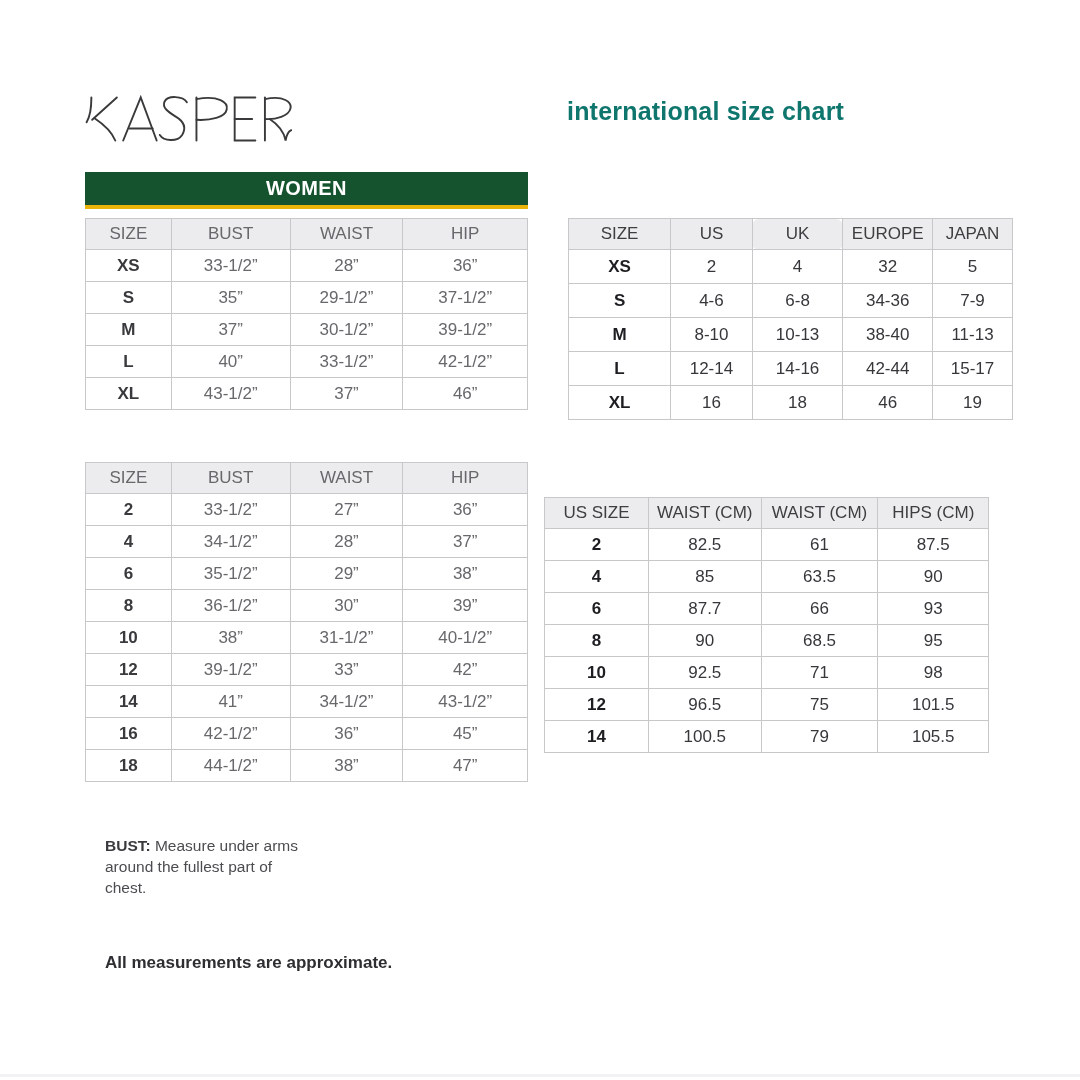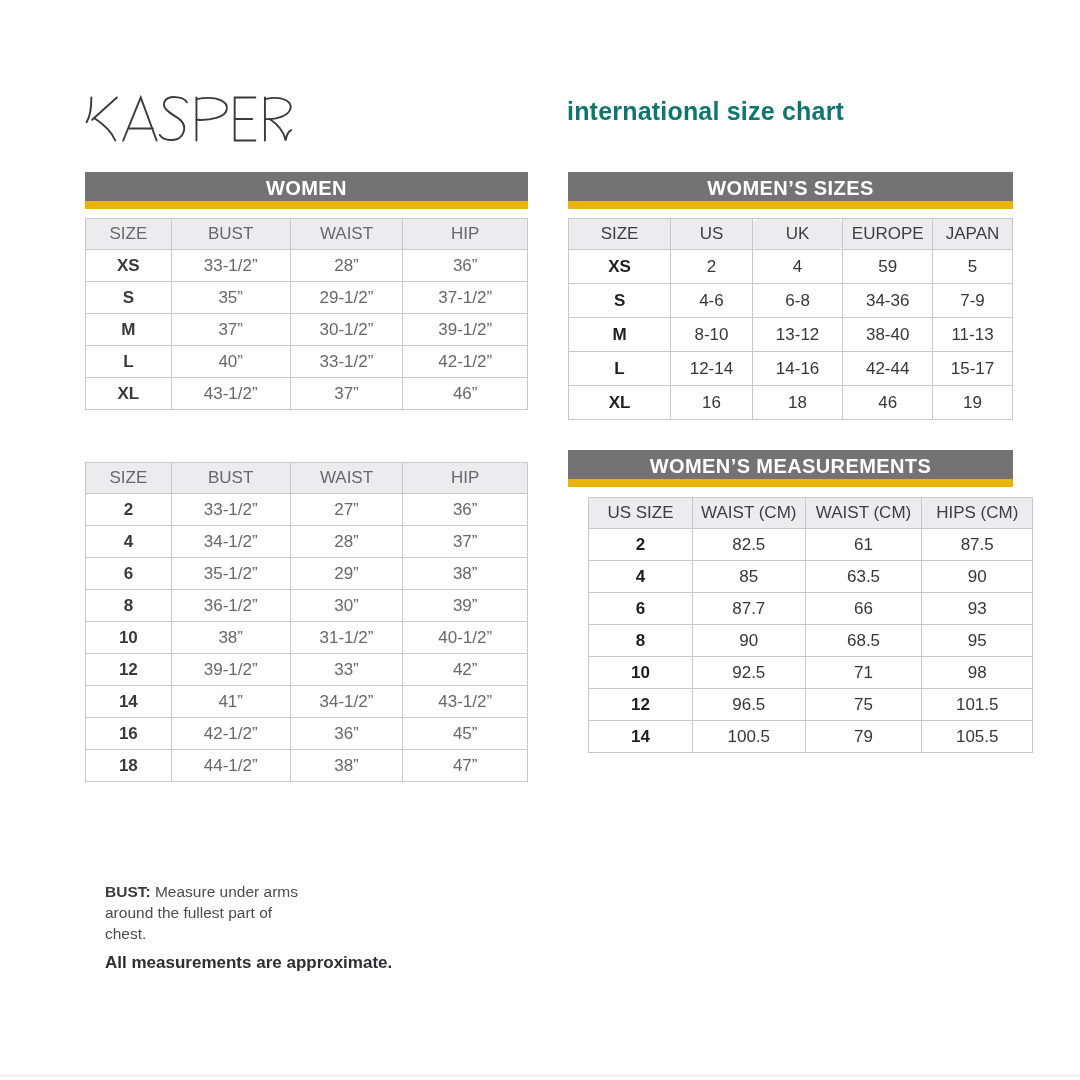--- a/index.html
+++ b/index.html
@@ -15,21 +15,21 @@
   .logo path { fill:none; stroke:#3a3a3c; stroke-width:2.4; stroke-linecap:round; }
 
   
   .intl-title {
     position:absolute; left:567px; top:97px;
     font-size:25px; font-weight:600; color:#0f766e; letter-spacing:0.2px;
   }
 
   
   .red-bar {
-    position:absolute; background:#737373; border-bottom:8px solid #eab308;
+    position:absolute; background:#14532d; border-bottom:4px solid #eab308;
     color:#ffffff; font-weight:bold; font-size:20px; letter-spacing:0.4px;
     text-align:center; line-height:33px; height:37px;
   }
   .bar-women  { left:85px;  top:172px; width:443px; }
   .bar-sizes  { left:568px; top:172px; width:445px; }
   .bar-meas   { left:568px; top:450px; width:445px; }
 
   
   .tbl {
     position:absolute; border-collapse:collapse; table-layout:fixed;
@@ -37,21 +37,21 @@
   }
   .tbl th, .tbl td { border:1px solid #c8c8cb; text-align:center; padding:0; }
   .tbl thead th {
     background:#ececee; font-weight:normal; font-size:17px; height:31px;
   }
   .tbl tbody td { font-size:17px; height:32px; }
 
   .t-women   { left:85px;  top:218px; width:443px; }
   .t-numeric { left:85px;  top:462px; width:443px; }
   .t-sizes   { left:568px; top:218px; width:445px; }
-  .t-meas    { left:588px; top:497px; width:445px; }
+  .t-meas    { left:544px; top:497px; width:445px; }
 
   
   .t-left thead th { color:#68686c; }
   .t-left tbody td { color:#68686c; }
   .t-left tbody td:first-child { font-weight:bold; color:#3a3a3e; }
   .t-women th:nth-child(1), .t-numeric th:nth-child(1) { width:19.4%; }
   .t-women th:nth-child(2), .t-numeric th:nth-child(2) { width:26.9%; }
   .t-women th:nth-child(3), .t-numeric th:nth-child(3) { width:25.5%; }
   .t-women th:nth-child(4), .t-numeric th:nth-child(4) { width:28.2%; }
 
@@ -68,21 +68,21 @@
   .t-meas th:nth-child(1) { width:23.4%; }
   .t-meas th:nth-child(2) { width:25.4%; }
   .t-meas th:nth-child(3) { width:26.3%; }
   .t-meas th:nth-child(4) { width:24.9%; }
 
   
   .note {
     position:absolute; font-size:15.5px; line-height:1.34; color:#4c4c50;
   }
   .note .nl { font-weight:bold; color:#3a3a3e; }
-  .note-bust  { left:105px; top:836px; width:205px;margin-top:46px; }
+  .note-bust  { left:105px; top:836px; width:205px; }
   .note-waist { left:311px; top:836px; width:200px; }
   .note-hips  { left:105px; top:903px; width:220px; }
   .disclaimer {
     position:absolute; left:105px; top:953px; width:420px;
     font-size:17px; font-weight:bold; color:#2e2e32;
   }
 
   .bottom-hairline {
     position:absolute; left:0; top:1074px; width:1080px; height:3px;
     background:#f2f2f4;
@@ -113,22 +113,20 @@
 
       <path d="M226,3 L226,57"></path>
       <path d="M226,5 C250,0 260,9 258,17 C256,26 240,31 226,30"></path>
       <path d="M232,30 C244,38 250,46 252,57 C253,50 255,46 259,44"></path>
     </svg>
   </div>
 
   <div class="intl-title">international size chart</div>
 
   <div class="red-bar bar-women">WOMEN</div>
-  <div class="red-bar bar-sizes">WOMEN’S SIZES</div>
-  <div class="red-bar bar-meas">WOMEN’S MEASUREMENTS</div>
 
   <table class="tbl t-left t-women">
       <thead>
         <tr>
           <th>SIZE</th>
           <th>BUST</th>
           <th>WAIST</th>
           <th>HIP</th>
         </tr>
       </thead>
@@ -241,34 +239,34 @@
           <th>UK</th>
           <th>EUROPE</th>
           <th>JAPAN</th>
         </tr>
       </thead>
       <tbody>
         <tr>
           <td>XS</td>
           <td>2</td>
           <td>4</td>
-          <td>59</td>
+          <td>32</td>
           <td>5</td>
         </tr>
         <tr>
           <td>S</td>
           <td>4-6</td>
           <td>6-8</td>
           <td>34-36</td>
           <td>7-9</td>
         </tr>
         <tr>
           <td>M</td>
           <td>8-10</td>
-          <td>13-12</td>
+          <td>10-13</td>
           <td>38-40</td>
           <td>11-13</td>
         </tr>
         <tr>
           <td>L</td>
           <td>12-14</td>
           <td>14-16</td>
           <td>42-44</td>
           <td>15-17</td>
         </tr>

